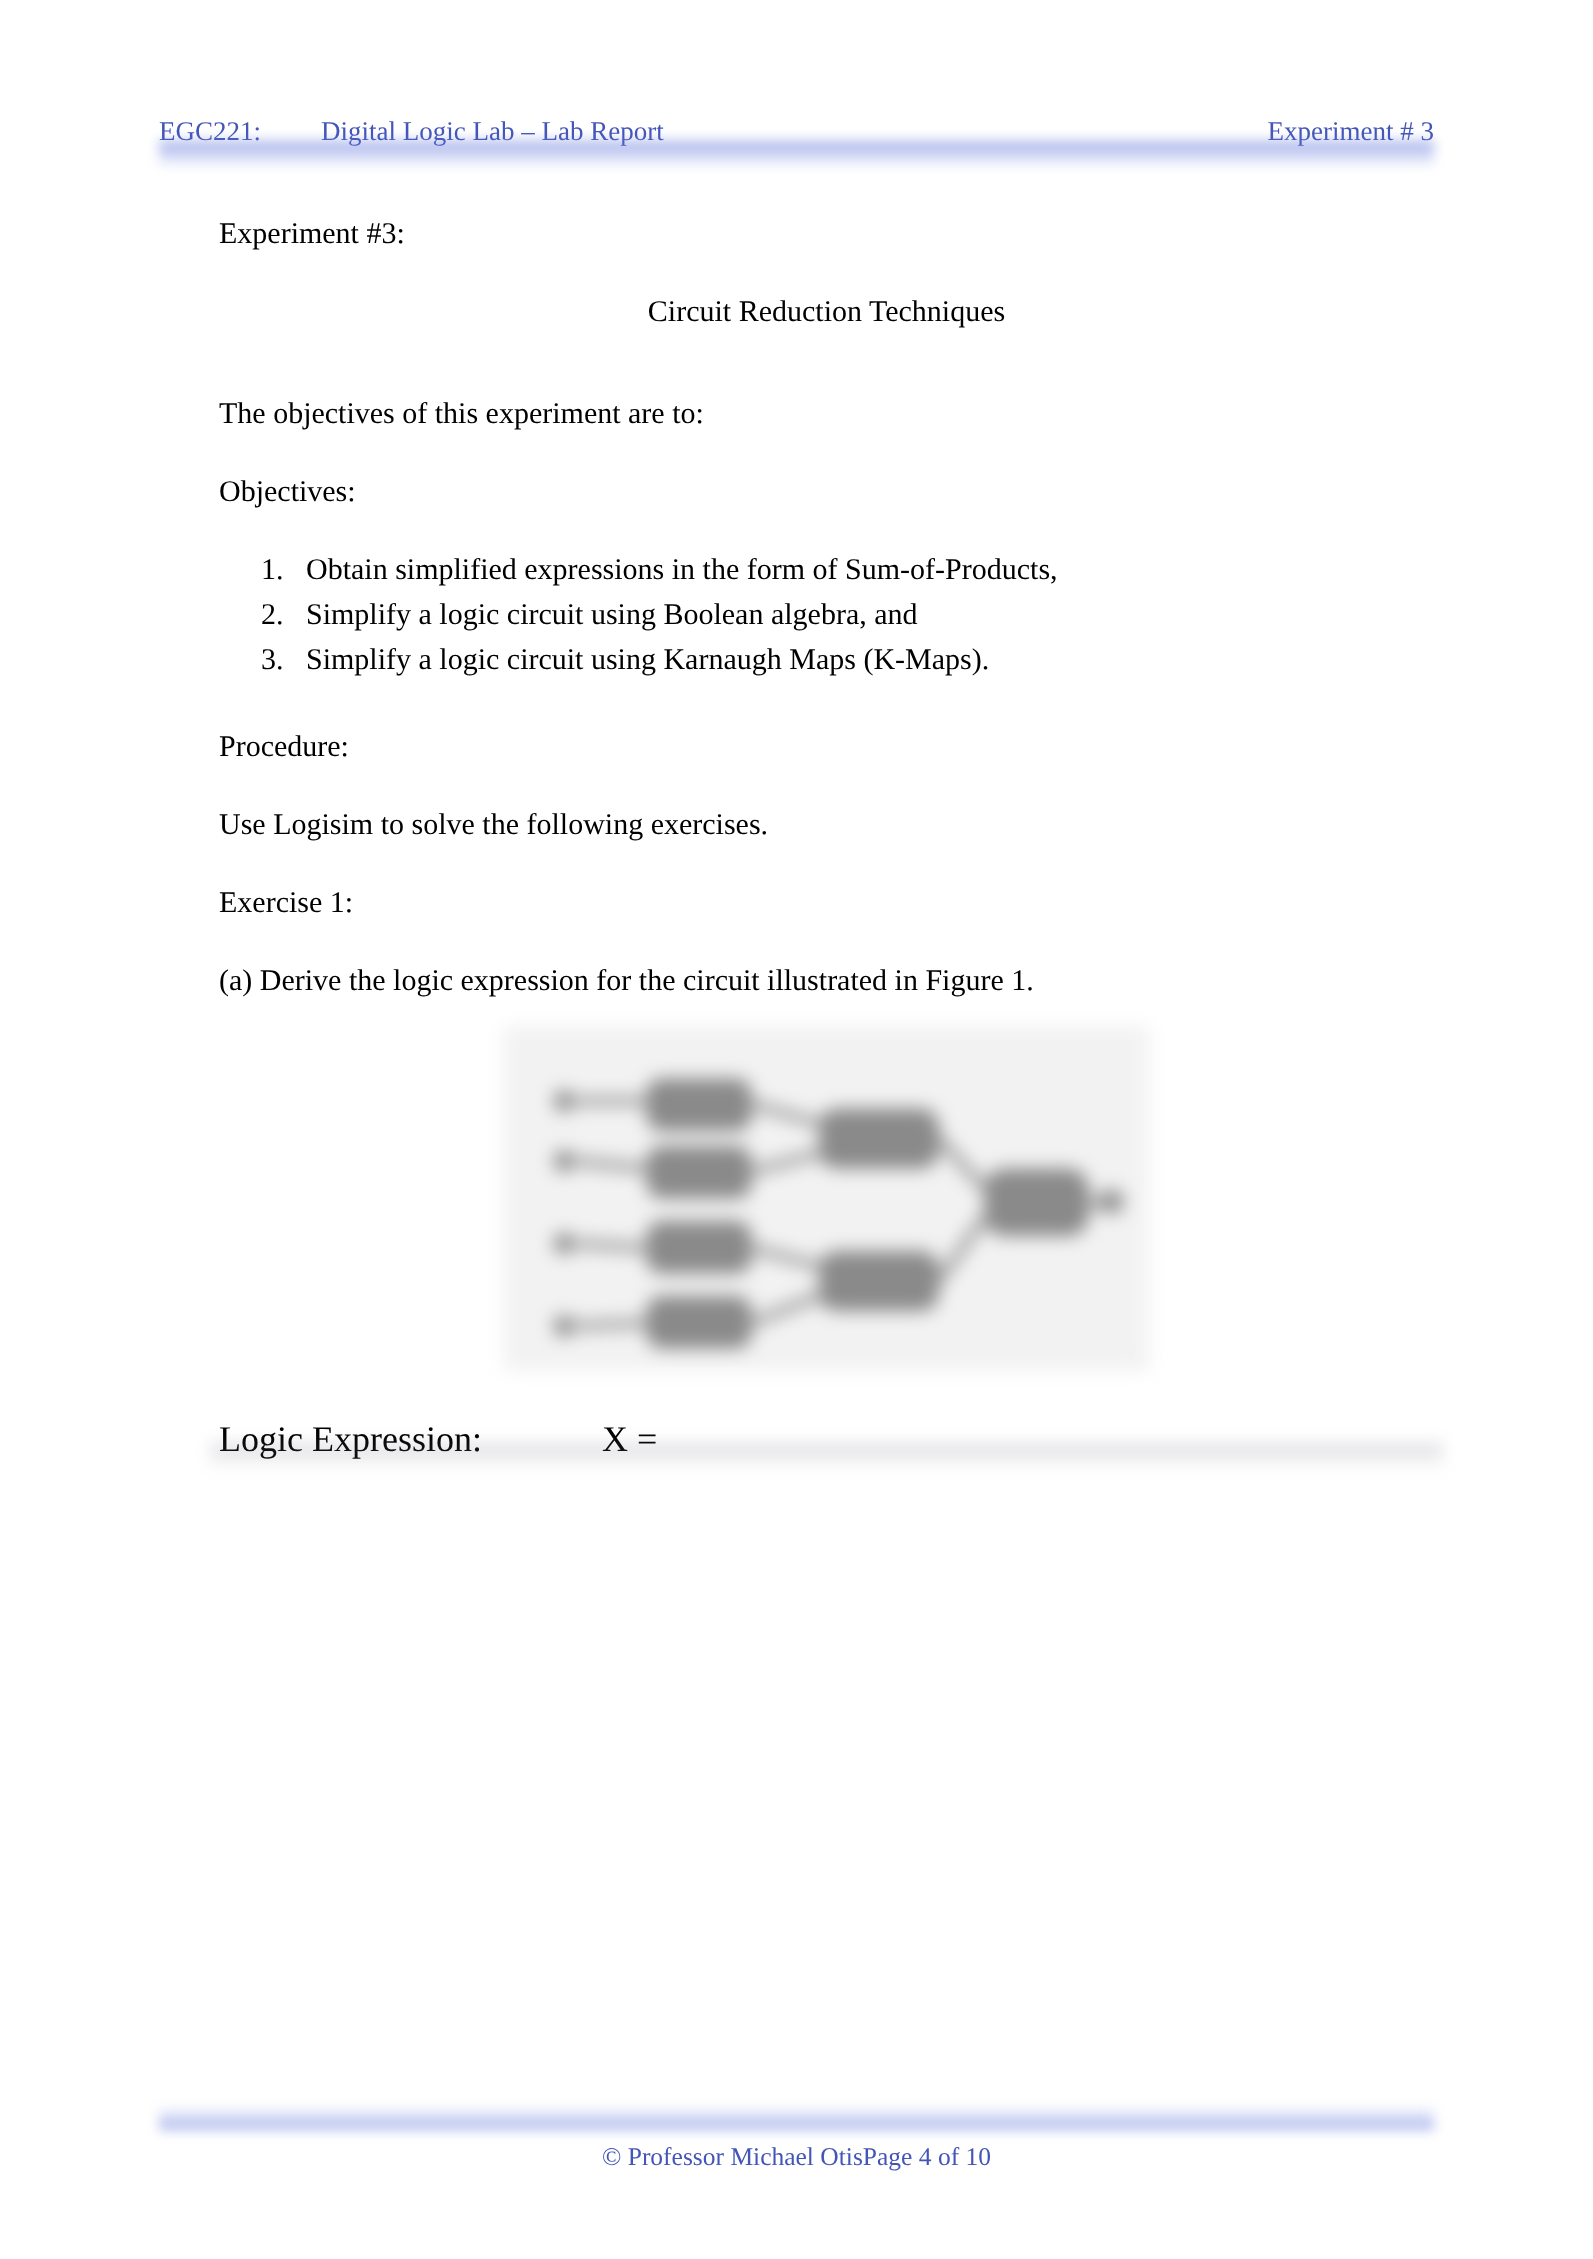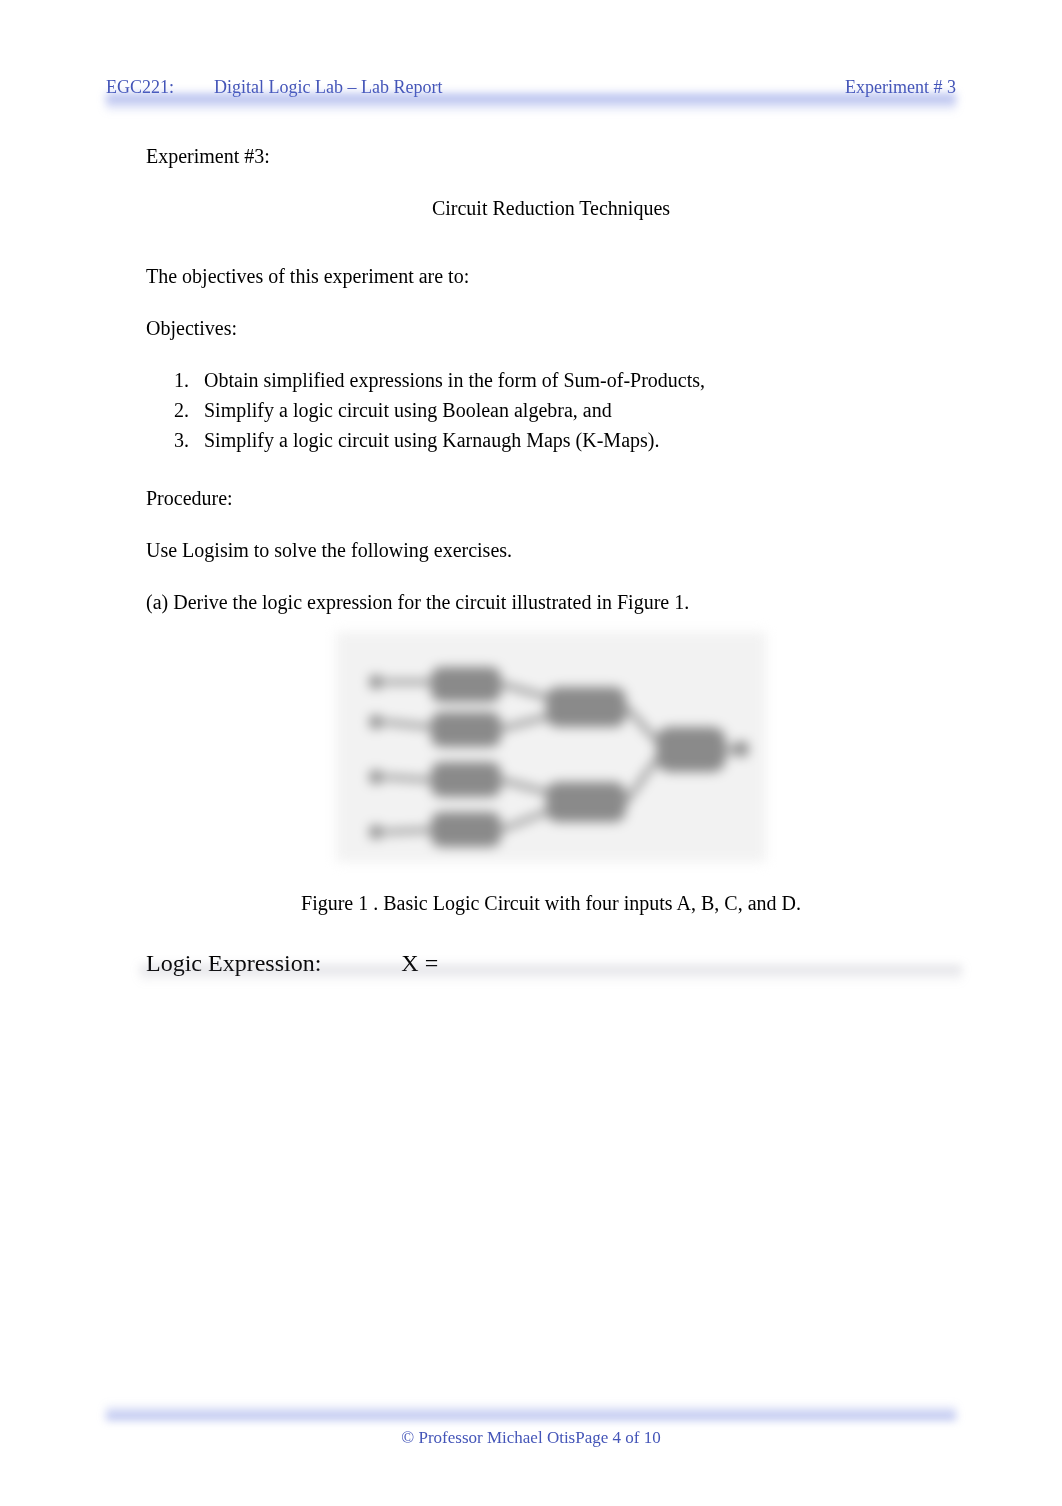--- a/index.html
+++ b/index.html
@@ -127,20 +127,21 @@
     <ol class="objectives">
       <li>Obtain simplified expressions in the form of Sum-of-Products,</li>
       <li>Simplify a logic circuit using Boolean algebra, and</li>
       <li>Simplify a logic circuit using Karnaugh Maps (K-Maps).</li>
     </ol>
 
     <div class="block" style="margin-top:6px;">Procedure:</div>
 
     <div class="block">Use Logisim to solve the following exercises.</div>
 
+    <div class="block">Exercise 1:</div>
 
     <div class="block" style="margin-bottom:10px;">(a) Derive the logic expression for the circuit illustrated in Figure 1.</div>
 
     <div class="figure-wrap">
       <svg class="circuit" viewBox="0 0 430 230">
         <rect x="0" y="0" width="430" height="230" fill="#f2f2f2"></rect>
         <g fill="#8a8a8a">
           <circle cx="40" cy="50" r="7"></circle>
           <circle cx="40" cy="90" r="7"></circle>
           <circle cx="40" cy="145" r="7"></circle>
@@ -163,21 +164,20 @@
           <line x1="165" y1="97" x2="210" y2="85"></line>
           <line x1="165" y1="148" x2="210" y2="160"></line>
           <line x1="165" y1="198" x2="210" y2="180"></line>
           <line x1="290" y1="75" x2="320" y2="108"></line>
           <line x1="290" y1="170" x2="320" y2="128"></line>
           <line x1="390" y1="118" x2="398" y2="118"></line>
         </g>
       </svg>
     </div>
 
-    <div class="fig-caption">Figure 1  . Basic Logic Circuit with four inputs A, B, C, and D.</div>
 
     <div class="logic-row">
       <span>Logic Expression:</span>
       <span>X =</span>
       <div class="logic-shadow"></div>
     </div>
 
   </div>
 
   <div class="footer">

